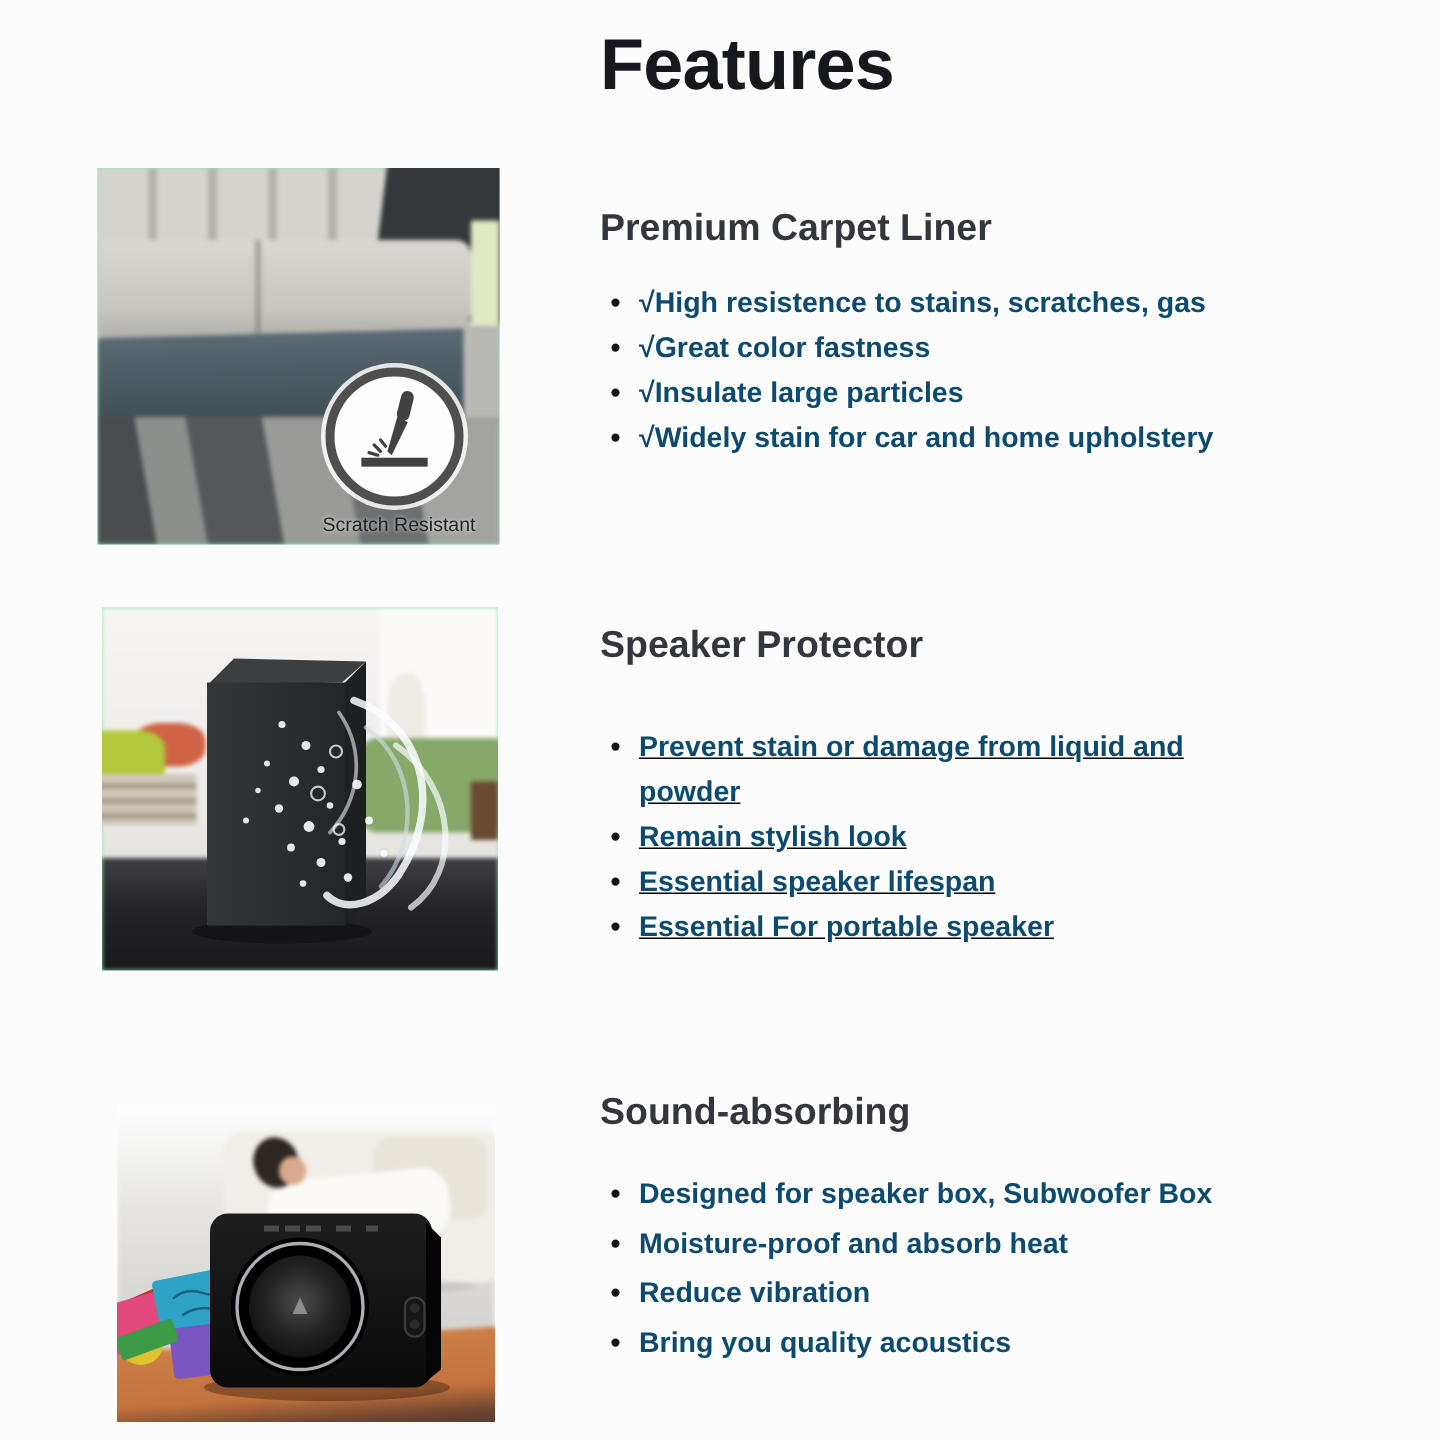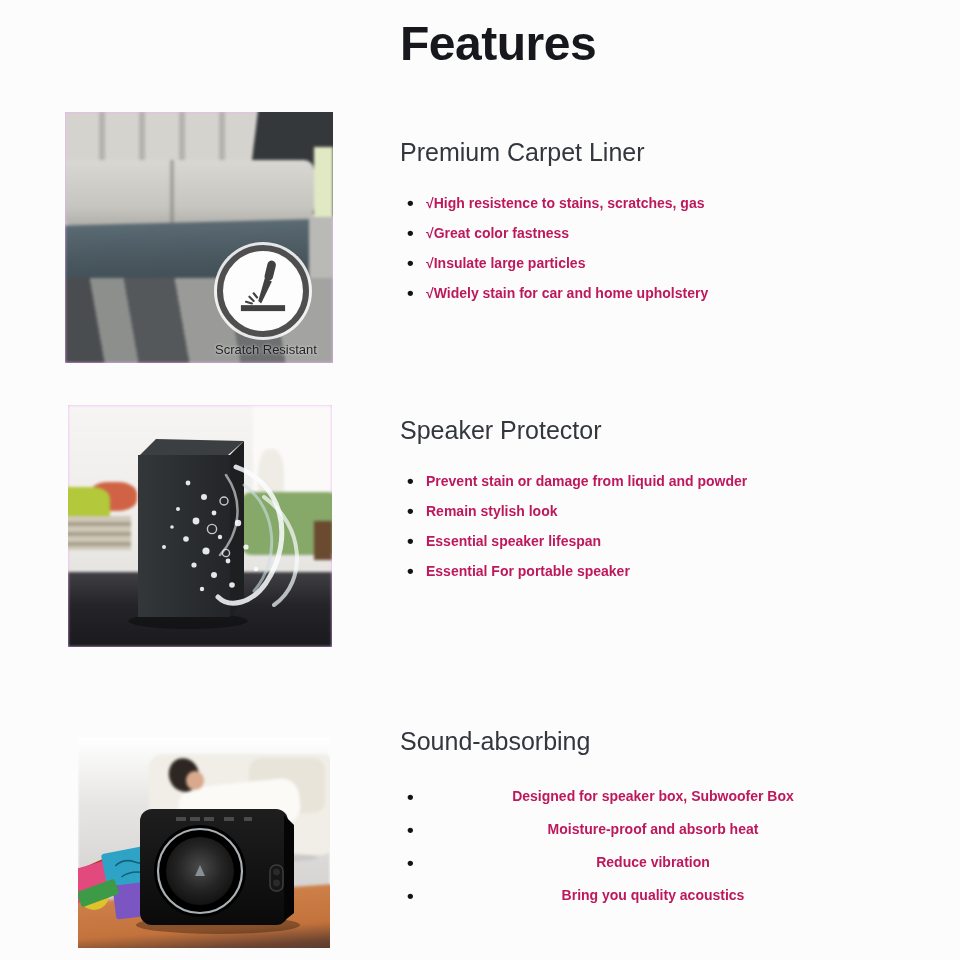--- a/index.html
+++ b/index.html
@@ -14,45 +14,45 @@
   .abs { position:absolute; }
 
   
   .page-title {
     left:400px; top:20px;
     font-size:48px; font-weight:800; letter-spacing:-0.5px;
     color:#16181d; line-height:48px;
   }
   .section-heading {
     left:400px;
-    font-size:25px; font-weight:400; color:#33373d; line-height:30px;
+    font-size:25px; font-weight:700; color:#33373d; line-height:30px;
   }
   #heading-1 { top:137px; }
   #heading-2 { top:415px; }
   #heading-3 { top:726px; }
 
   ul.bullets { left:400px; list-style:none; width:480px; }
   #bullets-1 { top:188px; }
-  #bullets-2 { top:466px; width:460px; }
+  #bullets-2 { top:484px; width:460px;text-decoration:underline; }
   #bullets-3 { top:780px; }
   ul.bullets li {
     position:relative;
     padding-left:26px;
-    font-size:14px; font-weight:700; color:#be185d;
+    font-size:19px; font-weight:700; color:#0c4a6e;
     line-height:30px;
   }
-  #bullets-3 li { line-height:33px;text-align:center; }
+  #bullets-3 li { line-height:33px; }
   ul.bullets li::before {
     content:"\2022";
     position:absolute; left:7px; top:0;
     font-size:19px; color:#101418;
   }
 
   
-  .photo { overflow:hidden; background:#f0abfc; }
+  .photo { overflow:hidden; background:#86efac; }
   .photo .scene { position:absolute; inset:0; filter:blur(1.5px); }
   .layer { position:absolute; }
 
   
   #photo-1 { left:65px; top:112px; width:268px; height:251px; }
   .p1-base { inset:0; background:#c4c3be; }
   .p1-panels { left:0; top:0; width:72%; height:24%;
     background:repeating-linear-gradient(90deg,#d4d3ce 0 34px,#b4b3ae 34px 40px); }
   .p1-door { right:-6%; top:-6%; width:36%; height:46%; background:#34383a; transform:rotate(7deg); }
   .p1-window { right:0; top:14%; width:7%; height:34%; background:#e0e8c4; }

